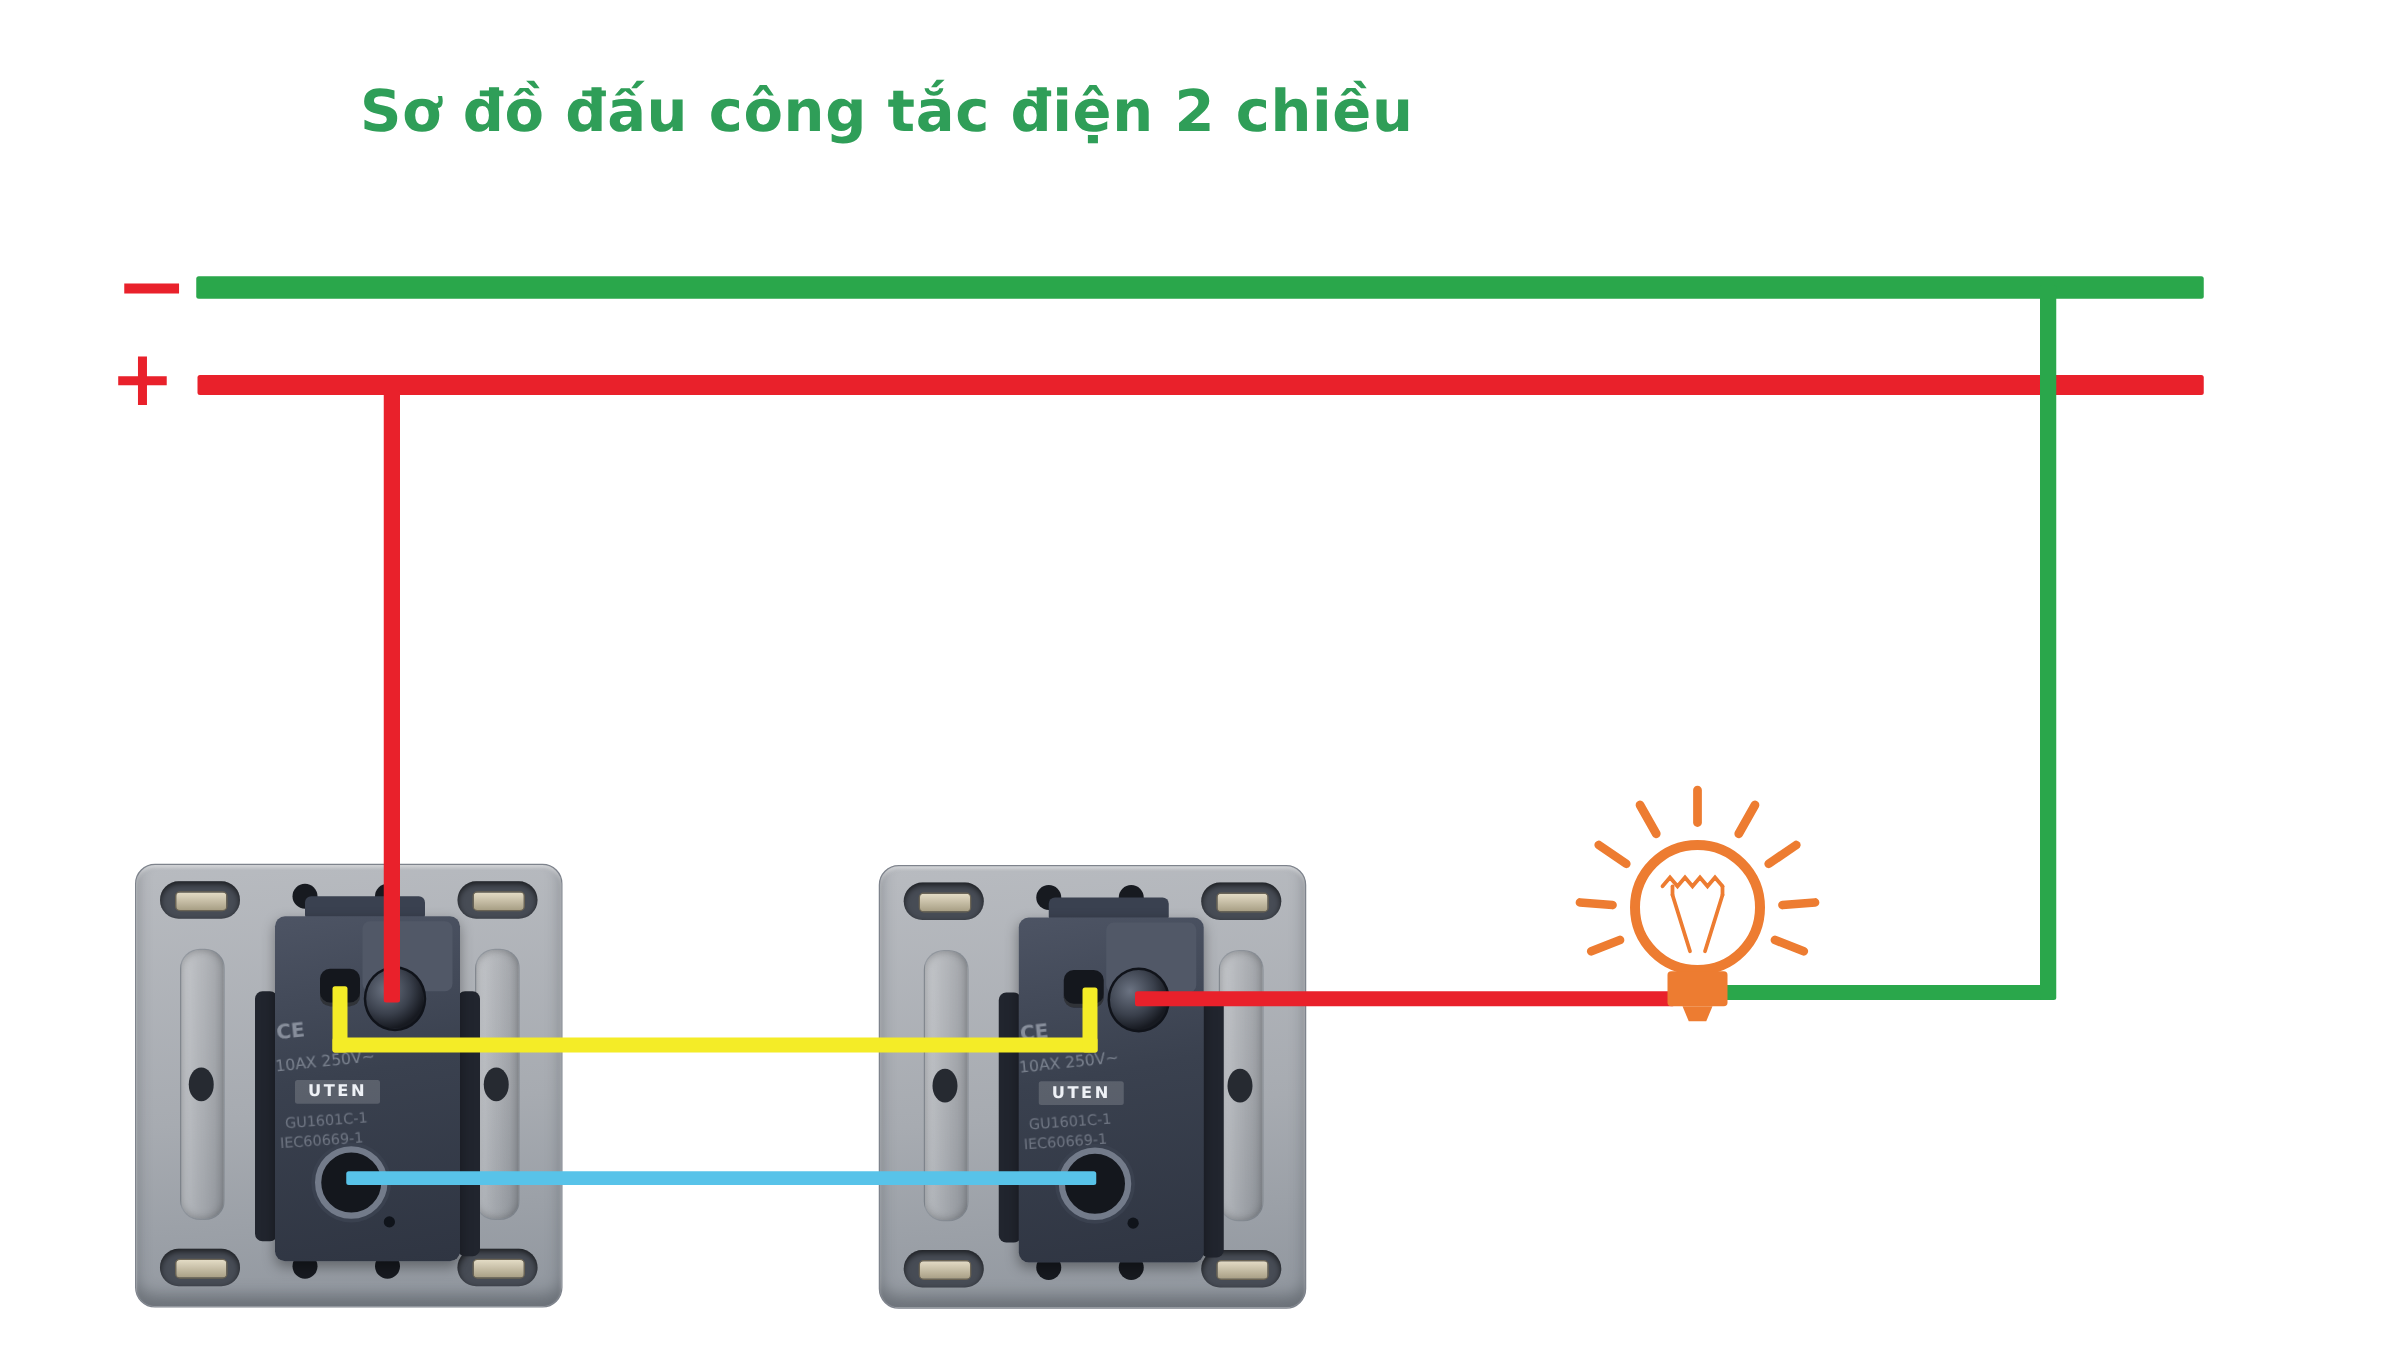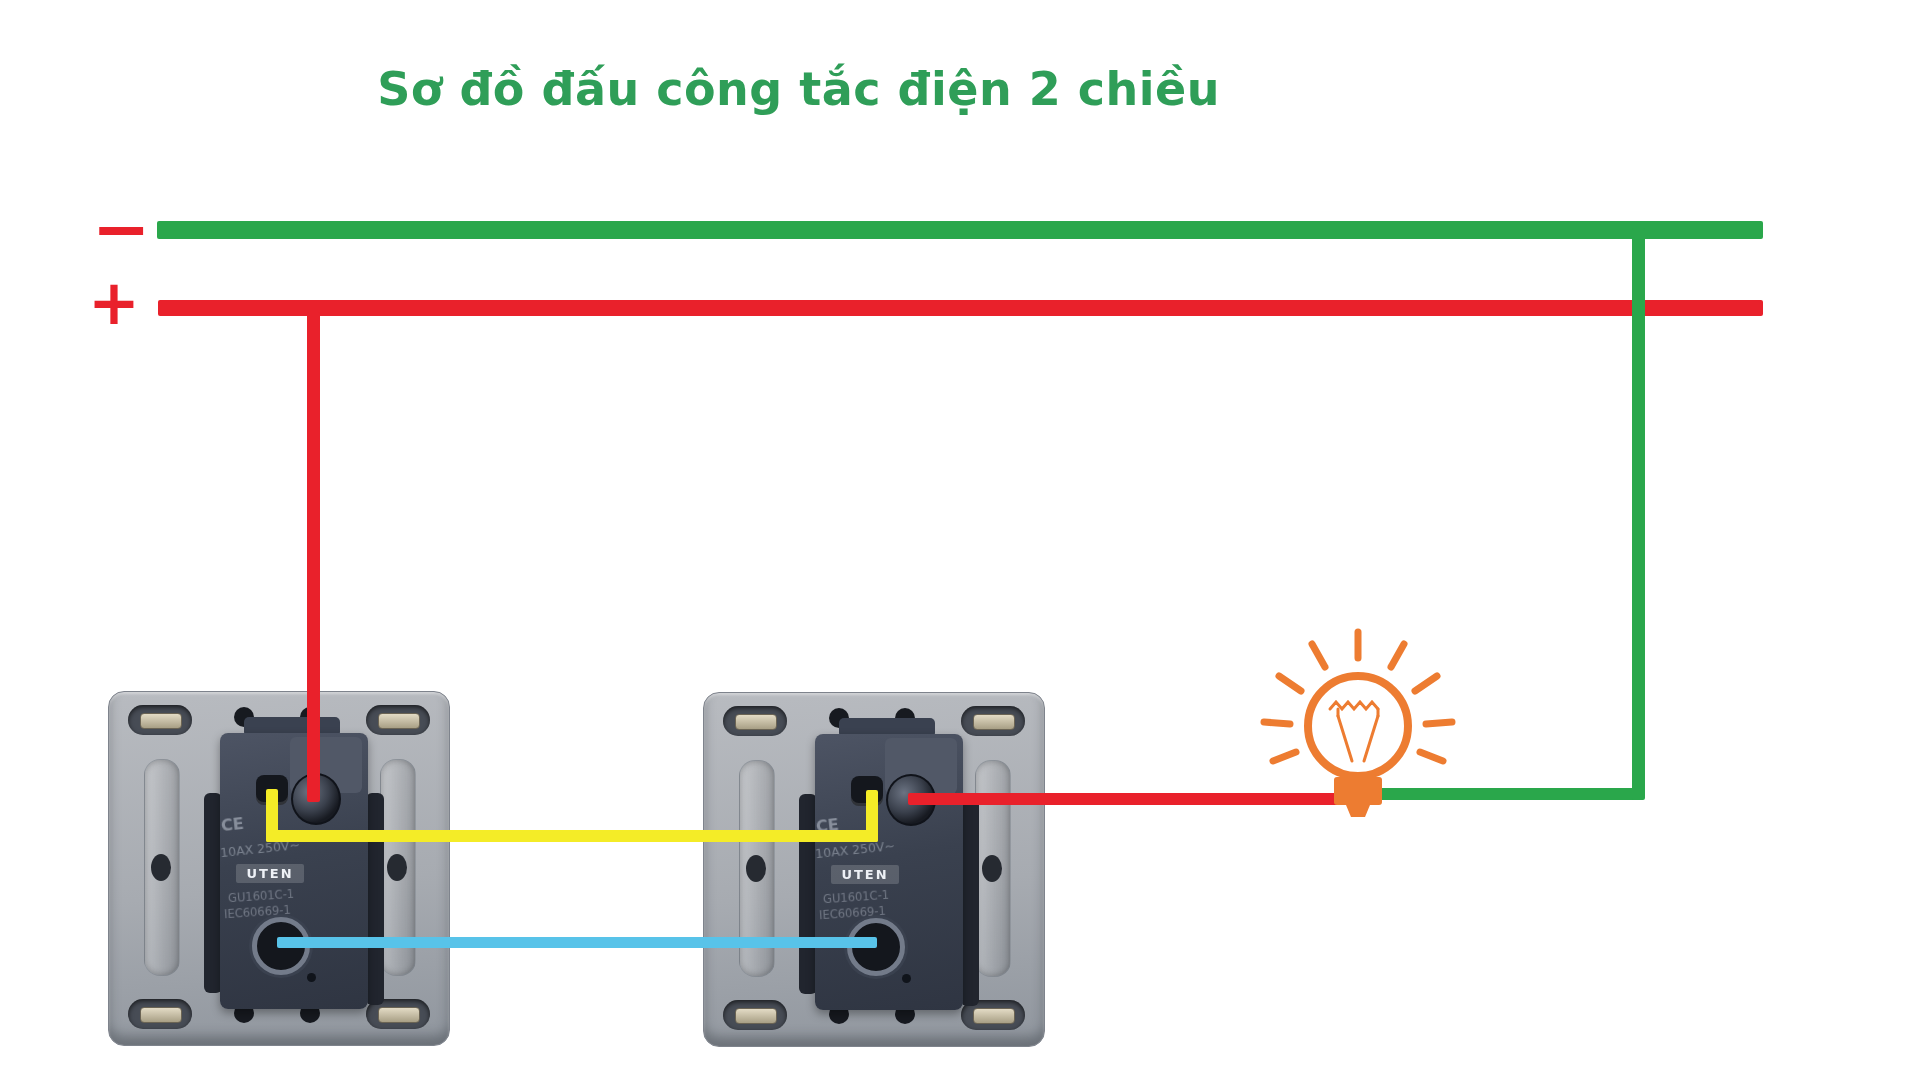--- a/index.html
+++ b/index.html
@@ -1,20 +1,20 @@
 <!DOCTYPE html>
 <html><head>
 <meta charset="utf-8">
 <style>
   html,body{margin:0;padding:0;background:#ffffff;}
   #canvas{position:relative;width:1920px;height:1080px;background:#ffffff;overflow:hidden;
           font-family:"DejaVu Sans","Liberation Sans",sans-serif;}
 
   
-  .title{position:absolute;left:300px;top:62px;width:920px;text-align:right;
+  .title{position:absolute;left:288px;top:62px;width:920px;text-align:left;
          font-size:46px;font-weight:bold;color:var(--title);letter-spacing:.5px;}
   .bus-label{position:absolute;font-weight:bold;color:var(--red);line-height:1;}
   .bus-label.minus{left:92px;top:194px;font-size:70px;}
   .bus-label.plus{left:88px;top:272px;font-size:62px;}
 
   
   .wire{position:absolute;border-radius:2px;}
   .w-green{background:var(--green);}
   .w-red{background:var(--red);}
   .w-yellow{background:var(--yellow);}

